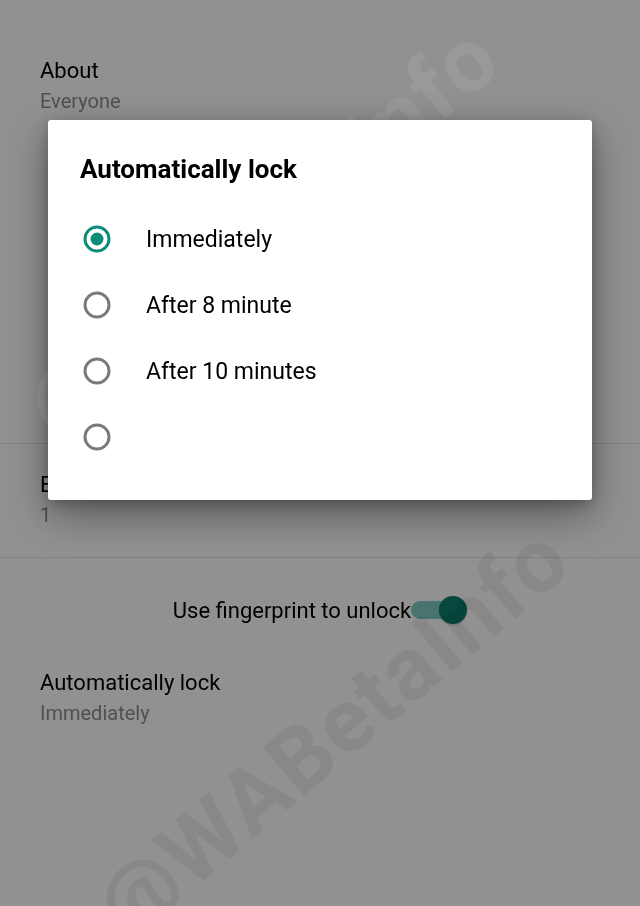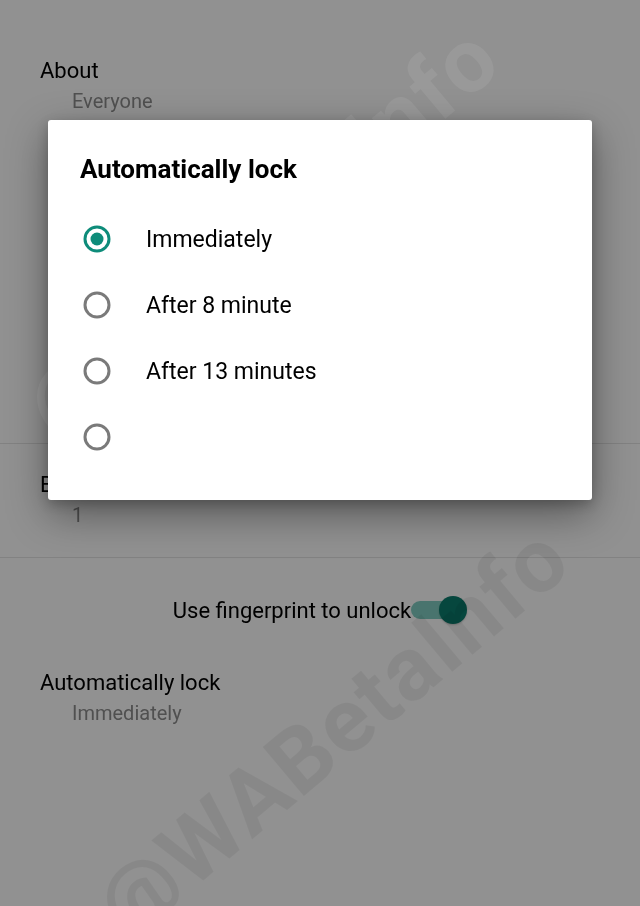--- a/index.html
+++ b/index.html
@@ -22,21 +22,20 @@
       padding: 18px 40px 20px;
     }
     .section-title {
       font-size: 22px;
       color: #000;
       margin-bottom: 6px;
     }
     .section-sub {
       font-size: 20px;
       color: #8a8a8a;
-      margin-left: 32px;
     }
     .divider {
       height: 1px;
       background: #e0e0e0;
       margin: 10px 0;
     }
     .spacer-block {
       height: 300px;
     }
     .row-toggle {
@@ -195,21 +194,21 @@
     </span>
     <span class="option-label">After 8 minute</span>
   </div>
 
   <div class="option">
     <span class="radio">
       <svg width="30" height="30" viewBox="0 0 30 30">
         <circle cx="15" cy="15" r="12" fill="none" stroke="#7a7a7a" stroke-width="3"></circle>
       </svg>
     </span>
-    <span class="option-label">After 13 minutes</span>
+    <span class="option-label">After 10 minutes</span>
   </div>
 
   <div class="option">
     <span class="radio">
       <svg width="30" height="30" viewBox="0 0 30 30">
         <circle cx="15" cy="15" r="12" fill="none" stroke="#7a7a7a" stroke-width="3"></circle>
       </svg>
     </span>
   </div>
 

